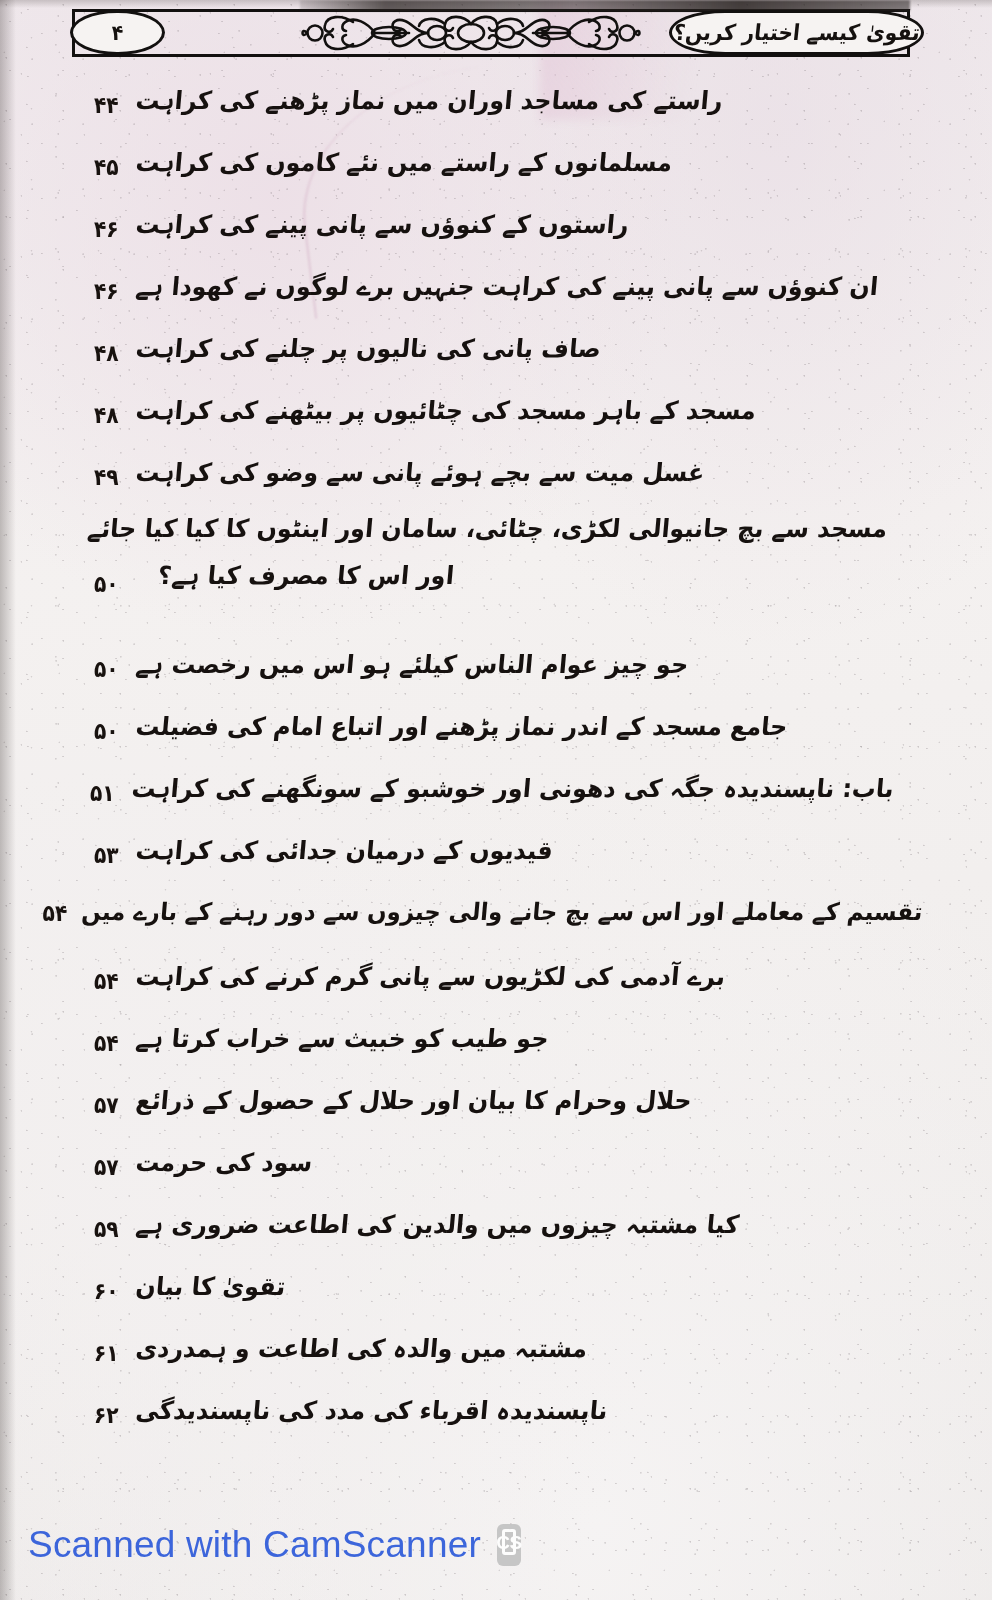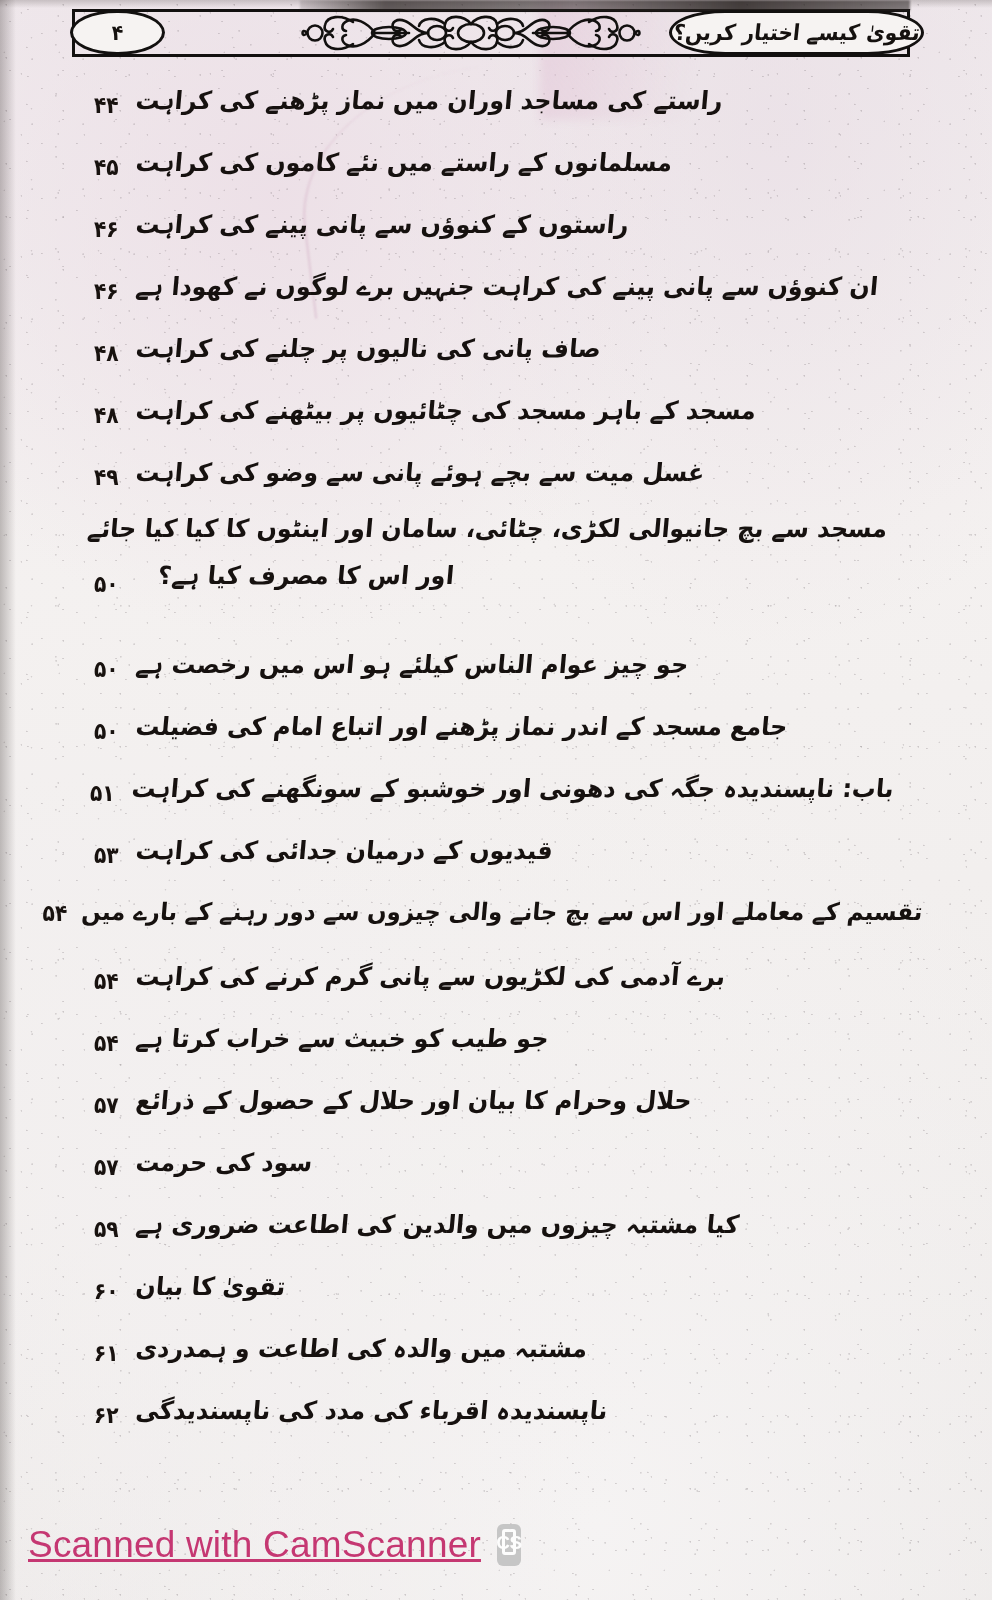--- a/index.html
+++ b/index.html
@@ -251,24 +251,23 @@
     font-family: "Liberation Sans", sans-serif;
     font-size: 19px;
     font-weight: 700;
     color: #ffffff;
     letter-spacing: -.5px;
     margin-top: -5px;
   }
   .cs-text {
     font-family: "Liberation Sans", sans-serif;
     font-size: 37px;
-    color: #be185d;
+    color: #1d4ed8;
     letter-spacing: .2px;
     direction: ltr;
-    text-decoration: underline;
   }
 
   
   .edge-left {
     position: absolute;
     left: 0; top: 0;
     width: 16px; height: 1600px;
     background: linear-gradient(90deg, rgba(60,52,50,.30), rgba(60,52,50,0));
   }
   .edge-top {

